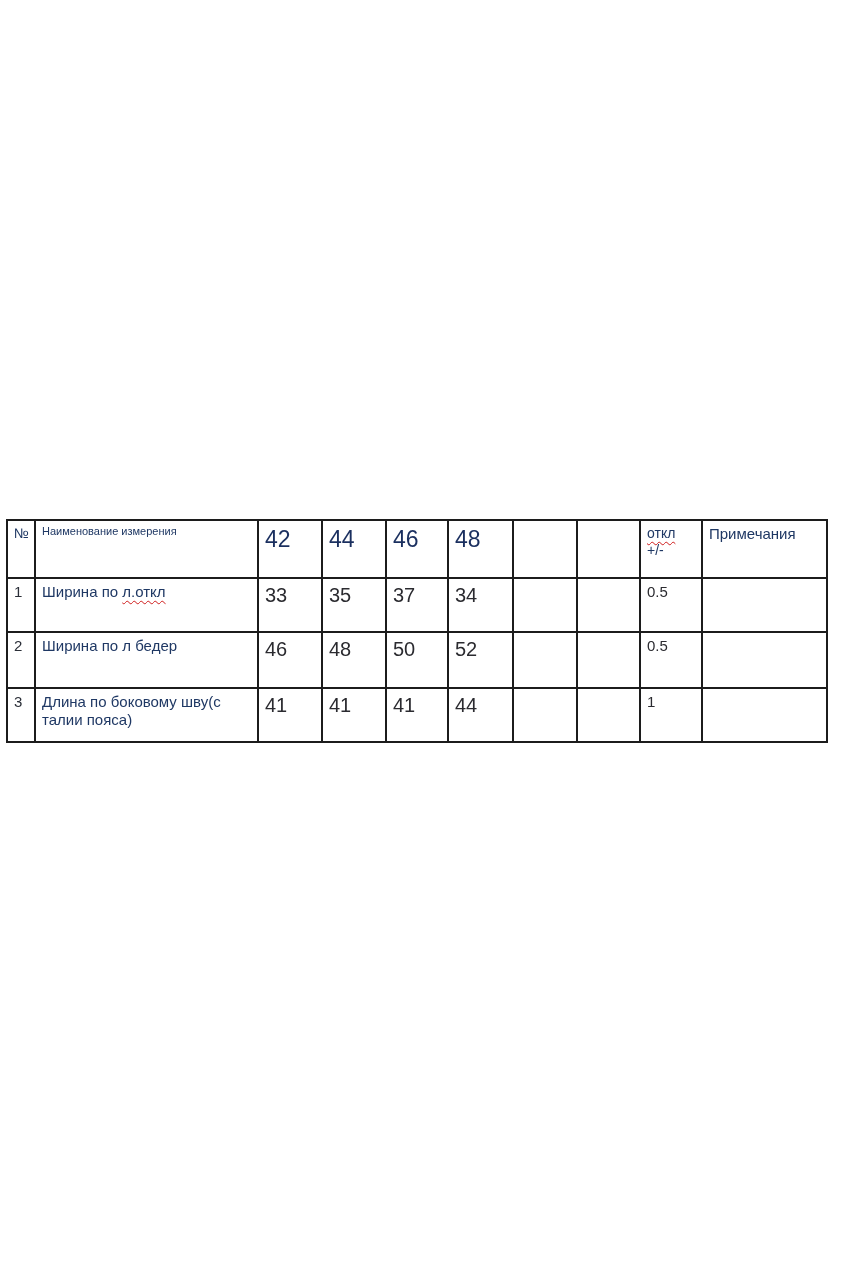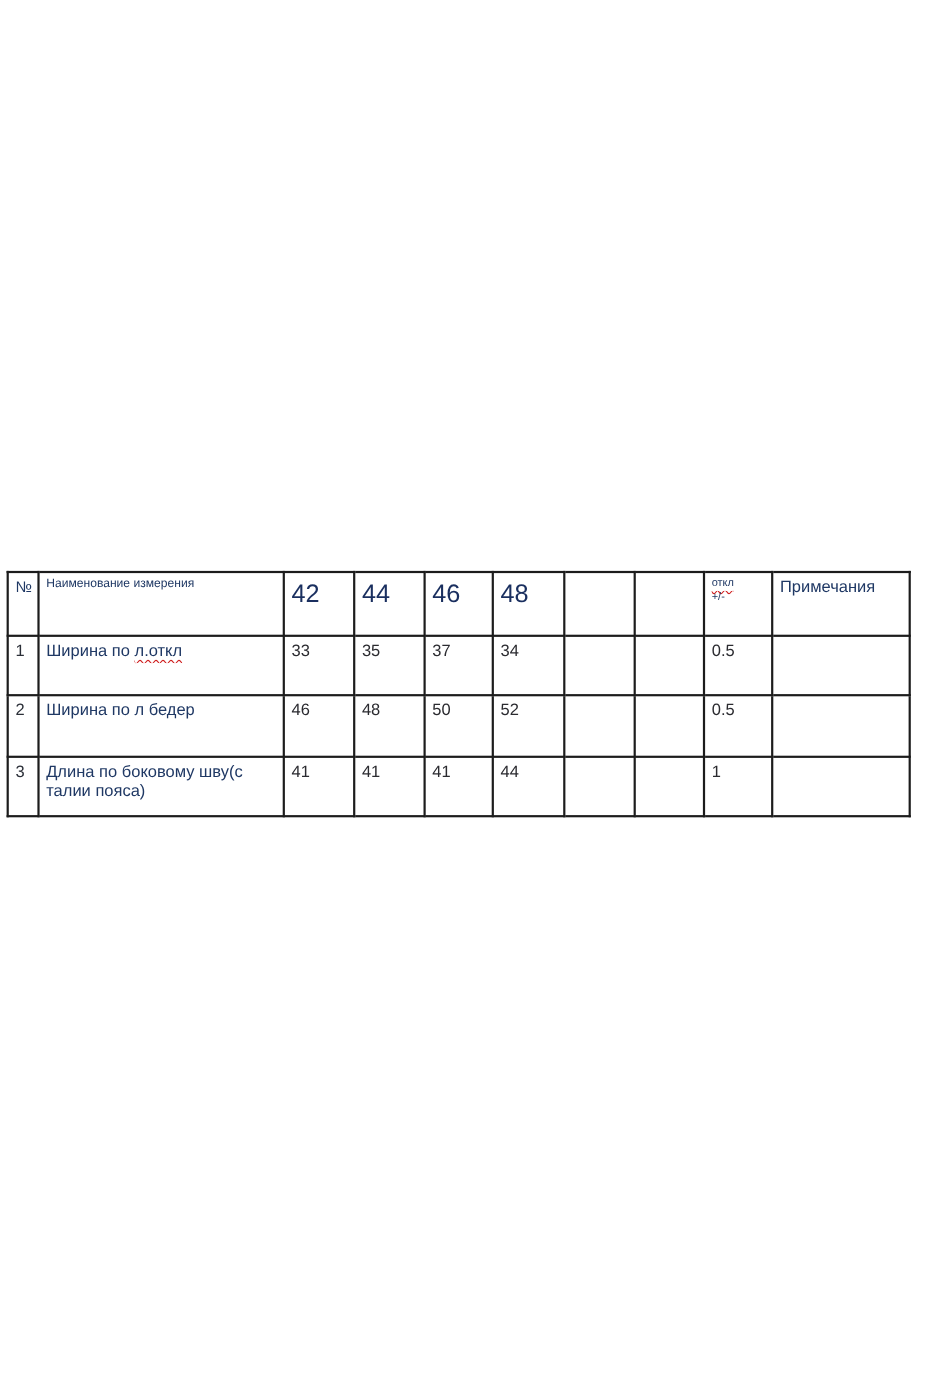--- a/index.html
+++ b/index.html
@@ -49,21 +49,21 @@
   }
   .size-header {
     vertical-align: bottom;
     text-align: center;
     font-size: 23px;
     font-weight: bold;
     color: #1a2f5f;
     padding-bottom: 3px;
   }
   .dev-header {
-    font-size: 10px;
+    font-size: 14px;
     color: #1f3864;
     line-height: 1.2;
   }
   .notes-header {
     font-size: 15px;
     color: #1f3864;
     padding-left: 6px;
     margin-top: 20px;
   }
   .row-num {
@@ -71,21 +71,21 @@
     color: #2b2f38;
     text-align: center;
     padding-top: 5px;
   }
   .row-label {
     font-size: 15px;
     color: #1f3864;
     padding-top: 5px;
   }
   .value-cell {
-    font-size: 15px;
+    font-size: 20px;
     color: #2b2b30;
     text-align: center;
     padding-top: 6px;
   }
   .dev-cell {
     font-size: 15px;
     color: #2b2b30;
     text-align: left;
     padding-top: 6px;
     padding-left: 8px;

